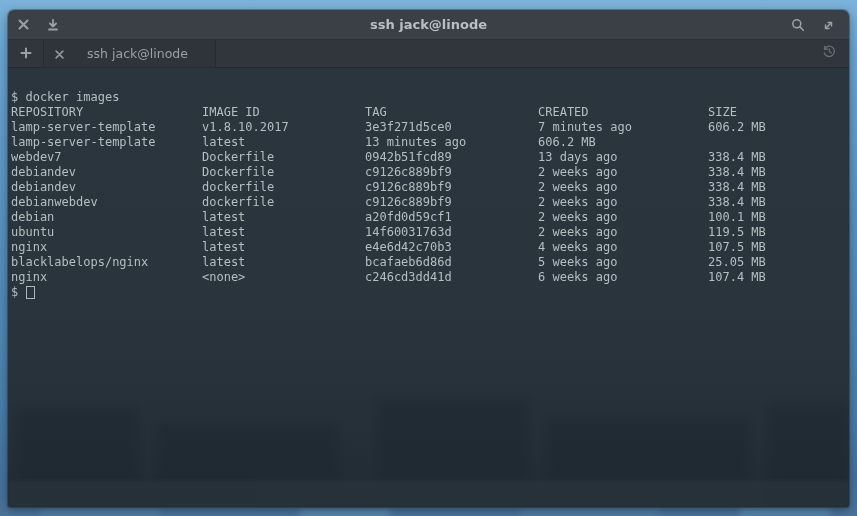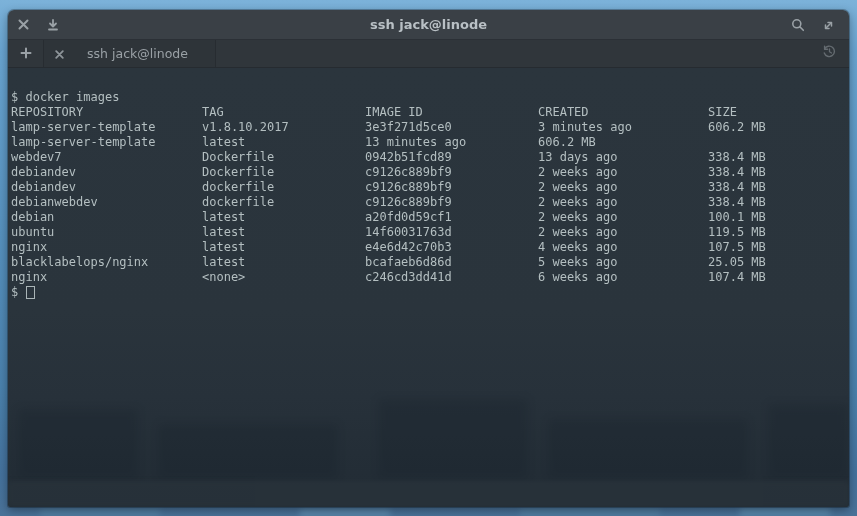--- a/index.html
+++ b/index.html
@@ -173,23 +173,23 @@
   <div class="terminal">
     <div class="term-blob tb1"></div>
     <div class="term-blob tb2"></div>
     <div class="term-blob tb3"></div>
     <div class="term-blob tb4"></div>
     <div class="term-blob tb5"></div>
     <div class="term-band"></div>
 
     <div class="term-content">
       <div class="term-line">$ docker images</div>
-      <div class="term-row"><span>REPOSITORY</span><span>TAG</span><span>IMAGE ID</span><span>CREATED</span><span>SIZE</span></div>
+      <div class="term-row"><span>REPOSITORY</span><span>IMAGE ID</span><span>TAG</span><span>CREATED</span><span>SIZE</span></div>
       <div>
-          <div class="term-row"><span>lamp-server-template</span><span>v1.8.10.2017</span><span>3e3f271d5ce0</span><span>3 minutes ago</span><span>606.2 MB</span></div>
+          <div class="term-row"><span>lamp-server-template</span><span>v1.8.10.2017</span><span>3e3f271d5ce0</span><span>7 minutes ago</span><span>606.2 MB</span></div>
           <div class="term-row"><span>lamp-server-template</span><span>latest</span><span>13 minutes ago</span><span>606.2 MB</span></div>
           <div class="term-row"><span>webdev7</span><span>Dockerfile</span><span>0942b51fcd89</span><span>13 days ago</span><span>338.4 MB</span></div>
           <div class="term-row"><span>debiandev</span><span>Dockerfile</span><span>c9126c889bf9</span><span>2 weeks ago</span><span>338.4 MB</span></div>
           <div class="term-row"><span>debiandev</span><span>dockerfile</span><span>c9126c889bf9</span><span>2 weeks ago</span><span>338.4 MB</span></div>
           <div class="term-row"><span>debianwebdev</span><span>dockerfile</span><span>c9126c889bf9</span><span>2 weeks ago</span><span>338.4 MB</span></div>
           <div class="term-row"><span>debian</span><span>latest</span><span>a20fd0d59cf1</span><span>2 weeks ago</span><span>100.1 MB</span></div>
           <div class="term-row"><span>ubuntu</span><span>latest</span><span>14f60031763d</span><span>2 weeks ago</span><span>119.5 MB</span></div>
           <div class="term-row"><span>nginx</span><span>latest</span><span>e4e6d42c70b3</span><span>4 weeks ago</span><span>107.5 MB</span></div>
           <div class="term-row"><span>blacklabelops/nginx</span><span>latest</span><span>bcafaeb6d86d</span><span>5 weeks ago</span><span>25.05 MB</span></div>
           <div class="term-row"><span>nginx</span><span>&lt;none&gt;</span><span>c246cd3dd41d</span><span>6 weeks ago</span><span>107.4 MB</span></div>

